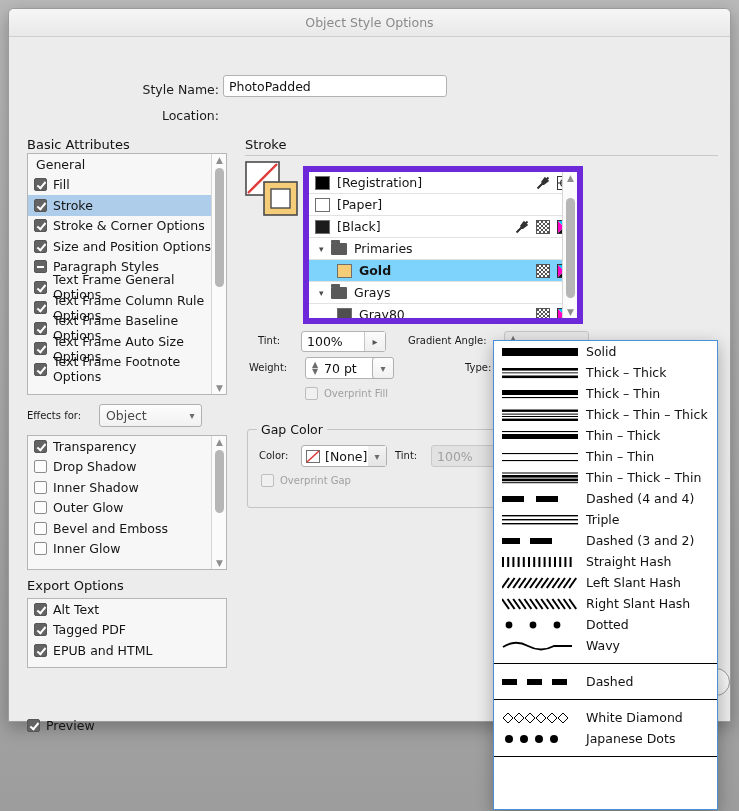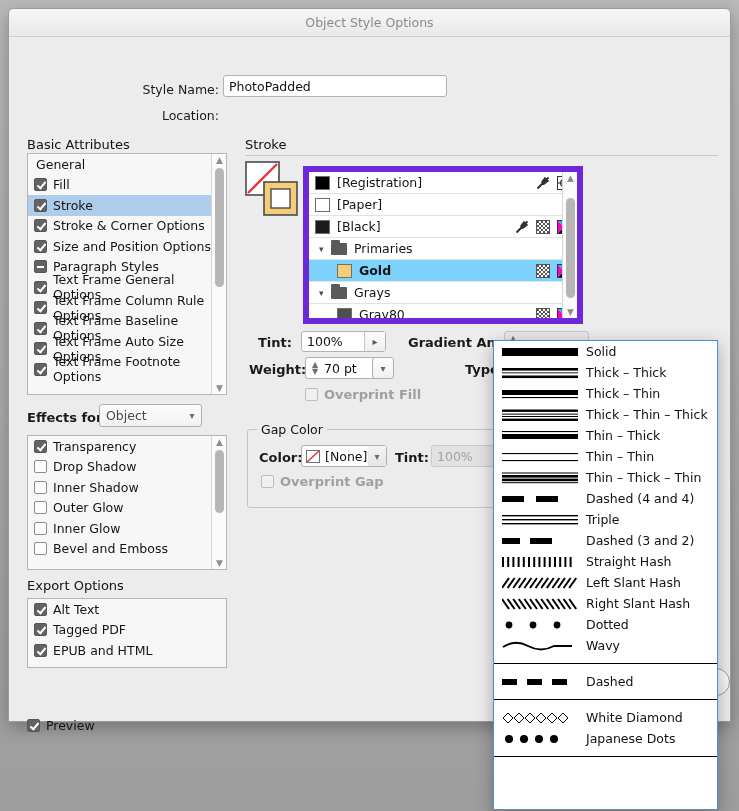--- a/index.html
+++ b/index.html
@@ -28,21 +28,21 @@
     height: 28px;
     background: linear-gradient(180deg,#f6f6f6 0%, #e9e9e9 100%);
     border-bottom: 1px solid #cfcfcf;
     border-radius: 5px 5px 0 0;
     display: flex; align-items: center; justify-content: center;
     font-size: 12.5px; color: #8a8a8a;
   }
   .content { position: relative; height: 685px; }
 
   
-  .lbl { font-size: 13px; color: #1a1a1a; font-weight: bold; }
+  .lbl { font-size: 10px; color: #1a1a1a; }
   .lbl-dim { color: #a0a0a0; }
   .field-label { position: absolute; text-align: right; font-size: 12.5px; color:#1a1a1a; }
   .textinput {
     position: absolute;
     background: #fff;
     border: 1px solid #b2b2b2;
     border-radius: 3px;
     font-size: 12.5px;
     color: #111;
     padding: 3px 5px;
@@ -316,25 +316,25 @@
           <div class="listrow">
             <span class="cb"></span>
             <span>Inner Shadow</span>
           </div>
           <div class="listrow">
             <span class="cb"></span>
             <span>Outer Glow</span>
           </div>
           <div class="listrow">
             <span class="cb"></span>
+            <span>Bevel and Emboss</span>
+          </div>
+          <div class="listrow">
+            <span class="cb"></span>
             <span>Inner Glow</span>
-          </div>
-          <div class="listrow">
-            <span class="cb"></span>
-            <span>Bevel and Emboss</span>
           </div>
         </div>
       <div class="sbar" style="right:0; top:0; height:100%;">
         <div class="sarrow" style="top:0;">▲</div>
         <div class="sthumb" style="top:14px; height:63px;"></div>
         <div class="sarrow" style="bottom:0;">▼</div>
       </div>
     </div>
 
     <div class="hdr" style="left:18px; top:541px;">Export Options</div>

